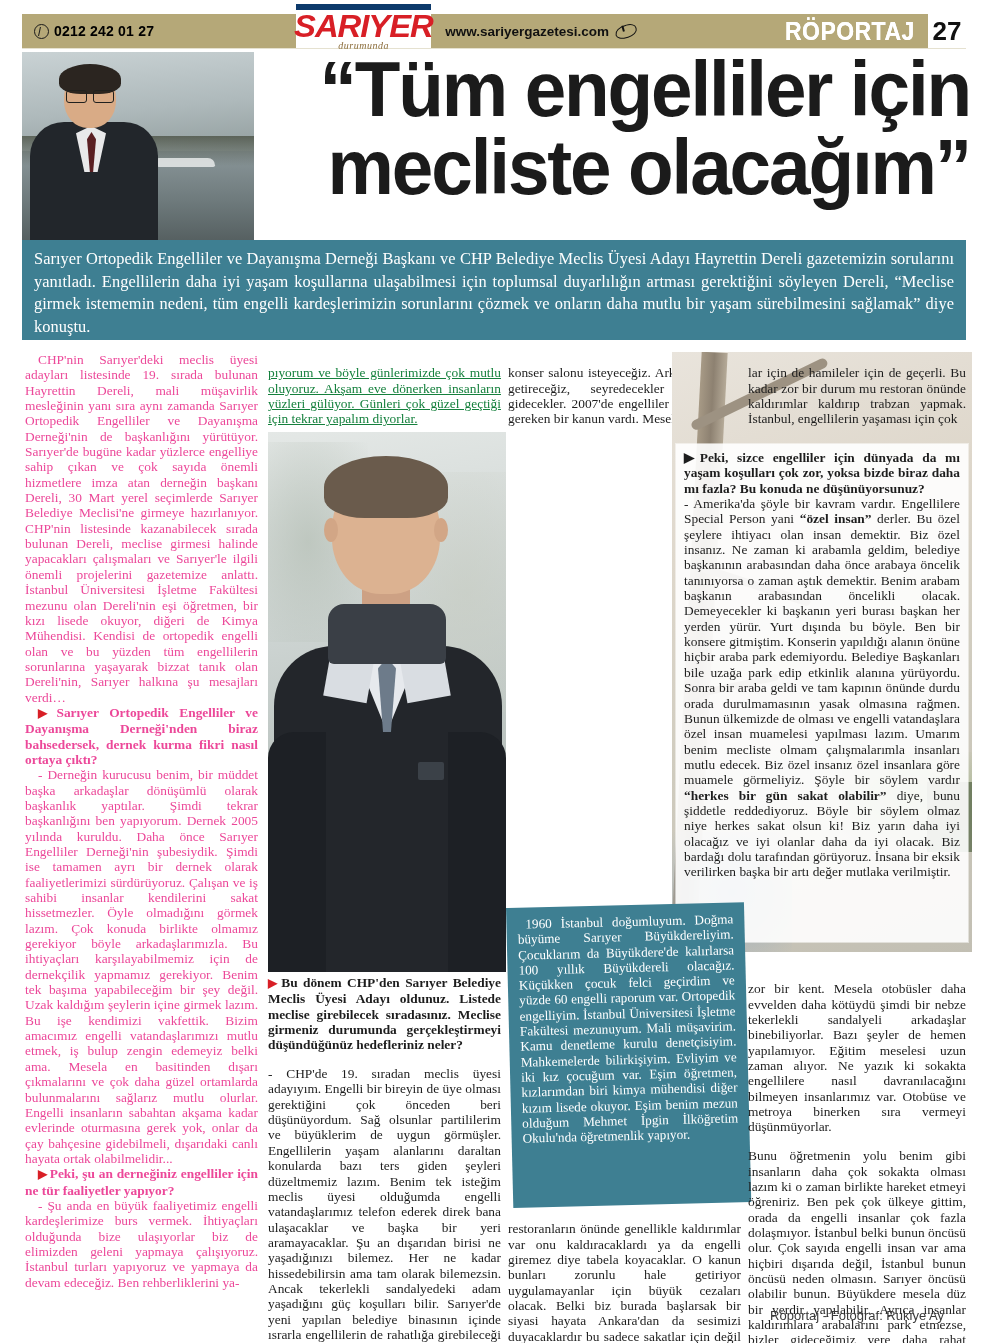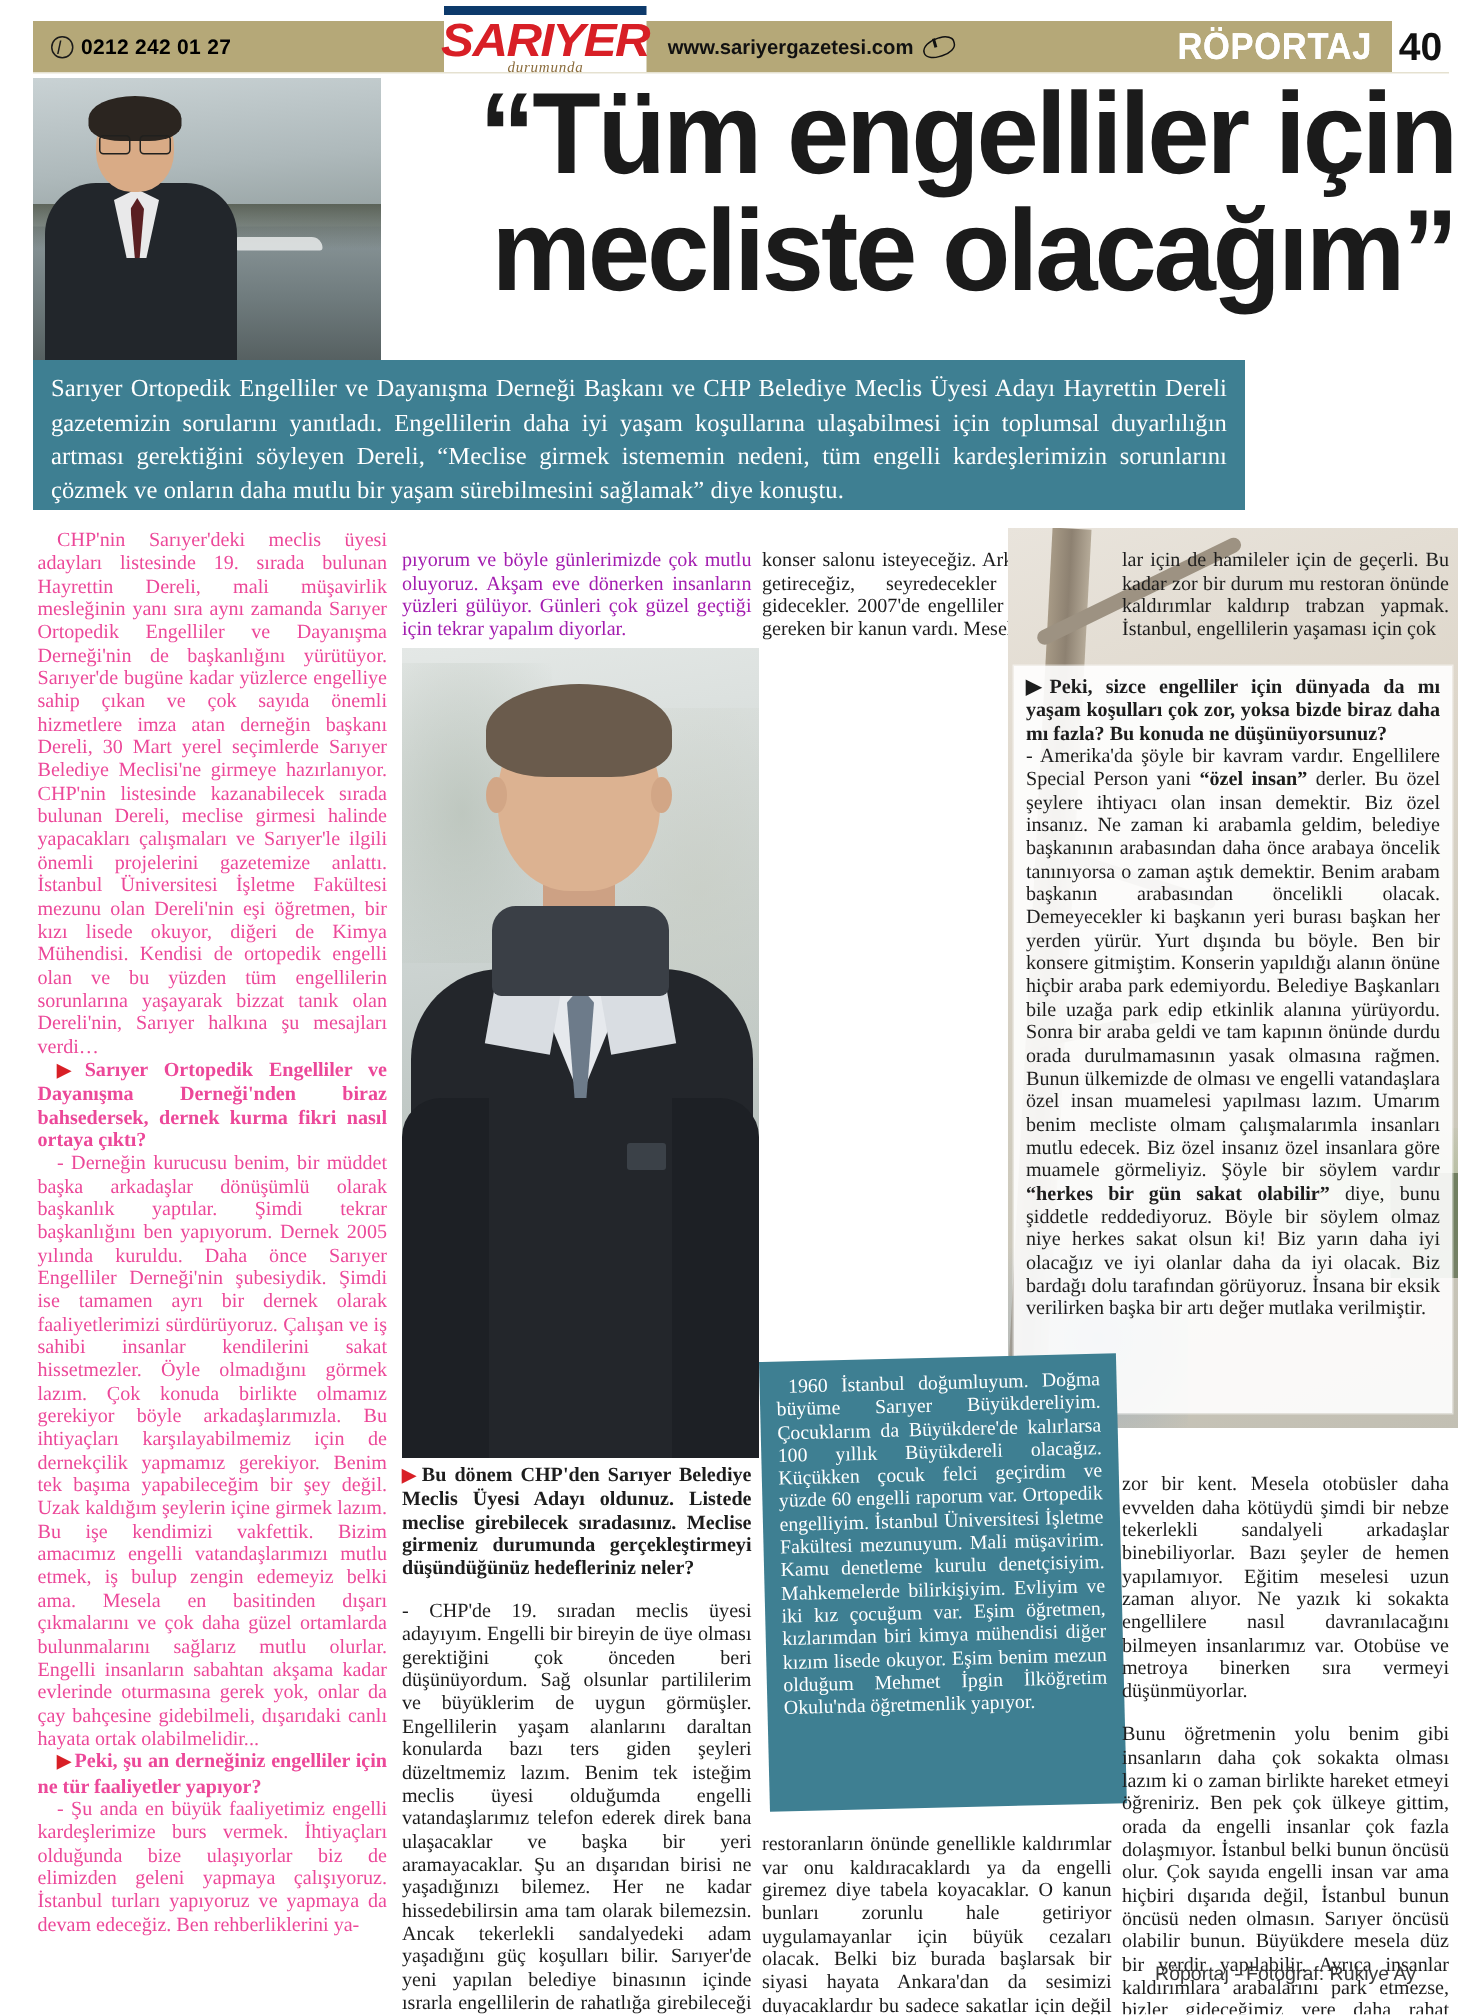--- a/index.html
+++ b/index.html
@@ -111,42 +111,42 @@
   .headline {
     position:absolute; left:258px; top:50px; width:712px;
     font-family:"Liberation Sans",sans-serif; font-weight:bold;
     font-size:77px; line-height:78px; color:#1b1b1b; text-align:right;
     letter-spacing:-2.2px; transform:scaleX(.97); transform-origin:right center;
   }
   .headline .l2 { display:block; }
 
   
   .lead {
-    position:absolute; left:22px; top:240px; width:808px; height:100px;
+    position:absolute; left:22px; top:240px; width:944px; height:100px;
     background:#3e7f92; color:#ffffff;
     font-family:"Liberation Serif",serif; font-size:16.4px; line-height:22.6px;
     padding:8px 12px 0 12px; text-align:justify;
     letter-spacing:.05px;
   }
 
   
   .col { position:absolute; top:352px; width:233px;
     font-family:"Liberation Serif",serif; font-size:13.4px; line-height:15.35px;
     color:#ec4899; text-align:justify; }
   .c1 { left:25px; }
 
   .col p { margin:0; text-indent:13px; }
   .q { font-weight:bold; text-indent:0; margin-top:11px; }
   .q .bul { color:#d81f26; font-size:12px; padding-right:2px; }
   .bul::before { content:"\25B6"; }
 
   
   .c2-top { position:absolute; left:268px; top:352px; width:233px;
     font-family:"Liberation Serif",serif; font-size:13.4px; line-height:15.35px;
-    color:#a21caf; text-align:justify; }
+    color:#15803d; text-align:justify;text-decoration:underline; }
   .c2-bot { position:absolute; left:268px; top:975px; width:233px;
     font-family:"Liberation Serif",serif; font-size:13.4px; line-height:15.35px;
     color:#1d1d1d; text-align:justify; }
   .c3-top { position:absolute; left:508px; top:352px; width:233px;
     font-family:"Liberation Serif",serif; font-size:13.4px; line-height:15.35px;
     color:#1d1d1d; text-align:justify; }
   .c3-bot { position:absolute; left:508px; top:1208px; width:233px;
     font-family:"Liberation Serif",serif; font-size:13.4px; line-height:15.35px;
     color:#1d1d1d; text-align:justify; }
   .c4-top { position:absolute; left:748px; top:352px; width:218px;
@@ -260,21 +260,21 @@
     </div>
 
     <div class="site-url">
       <span>www.sariyergazetesi.com</span>
       <span class="mouse-icon"></span>
     </div>
 
     <div class="mast-spacer"></div>
 
     <div class="roportaj">RÖPORTAJ</div>
-    <div class="pageno">40</div>
+    <div class="pageno">27</div>
   </div>
   <div class="mast-underline"></div>
 
   <div class="hero-photo">
     <div class="sky"></div>
     <div class="water"></div>
     <div class="treeline"></div>
     <div class="boat"></div>
     <div class="person">
       <div class="hp-body"></div>

